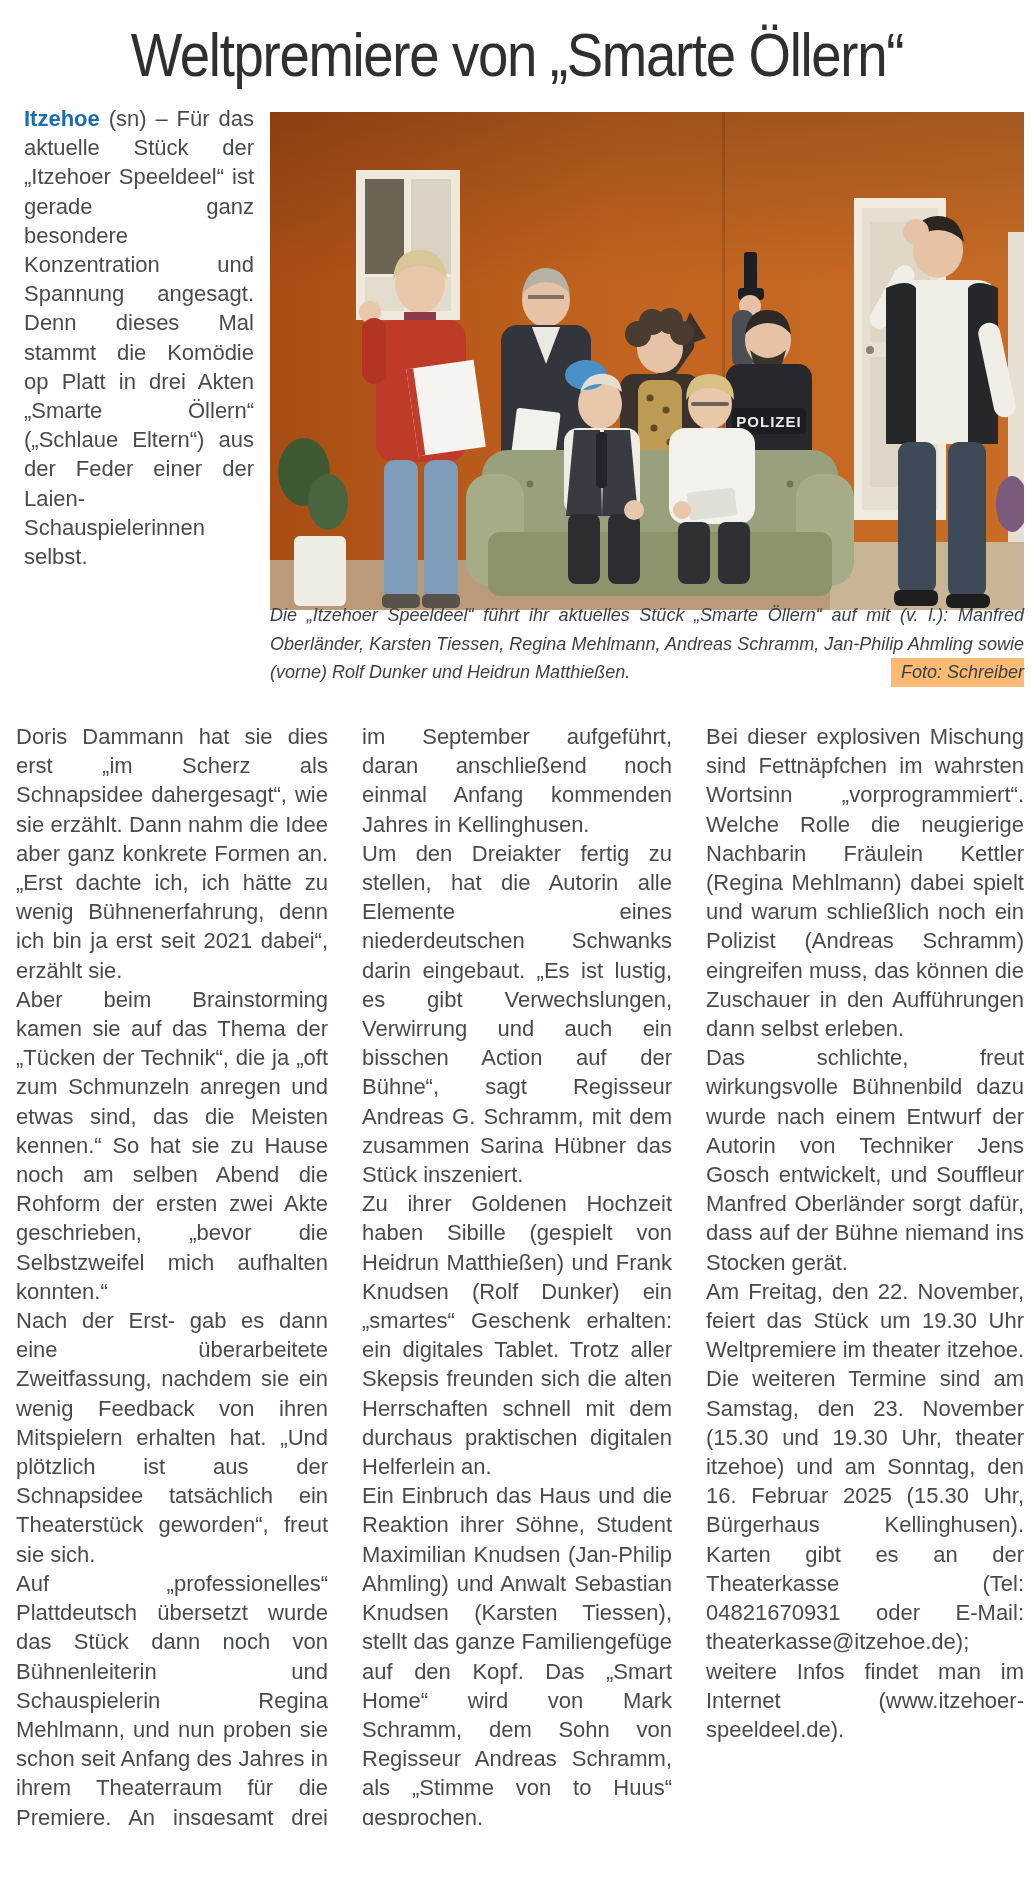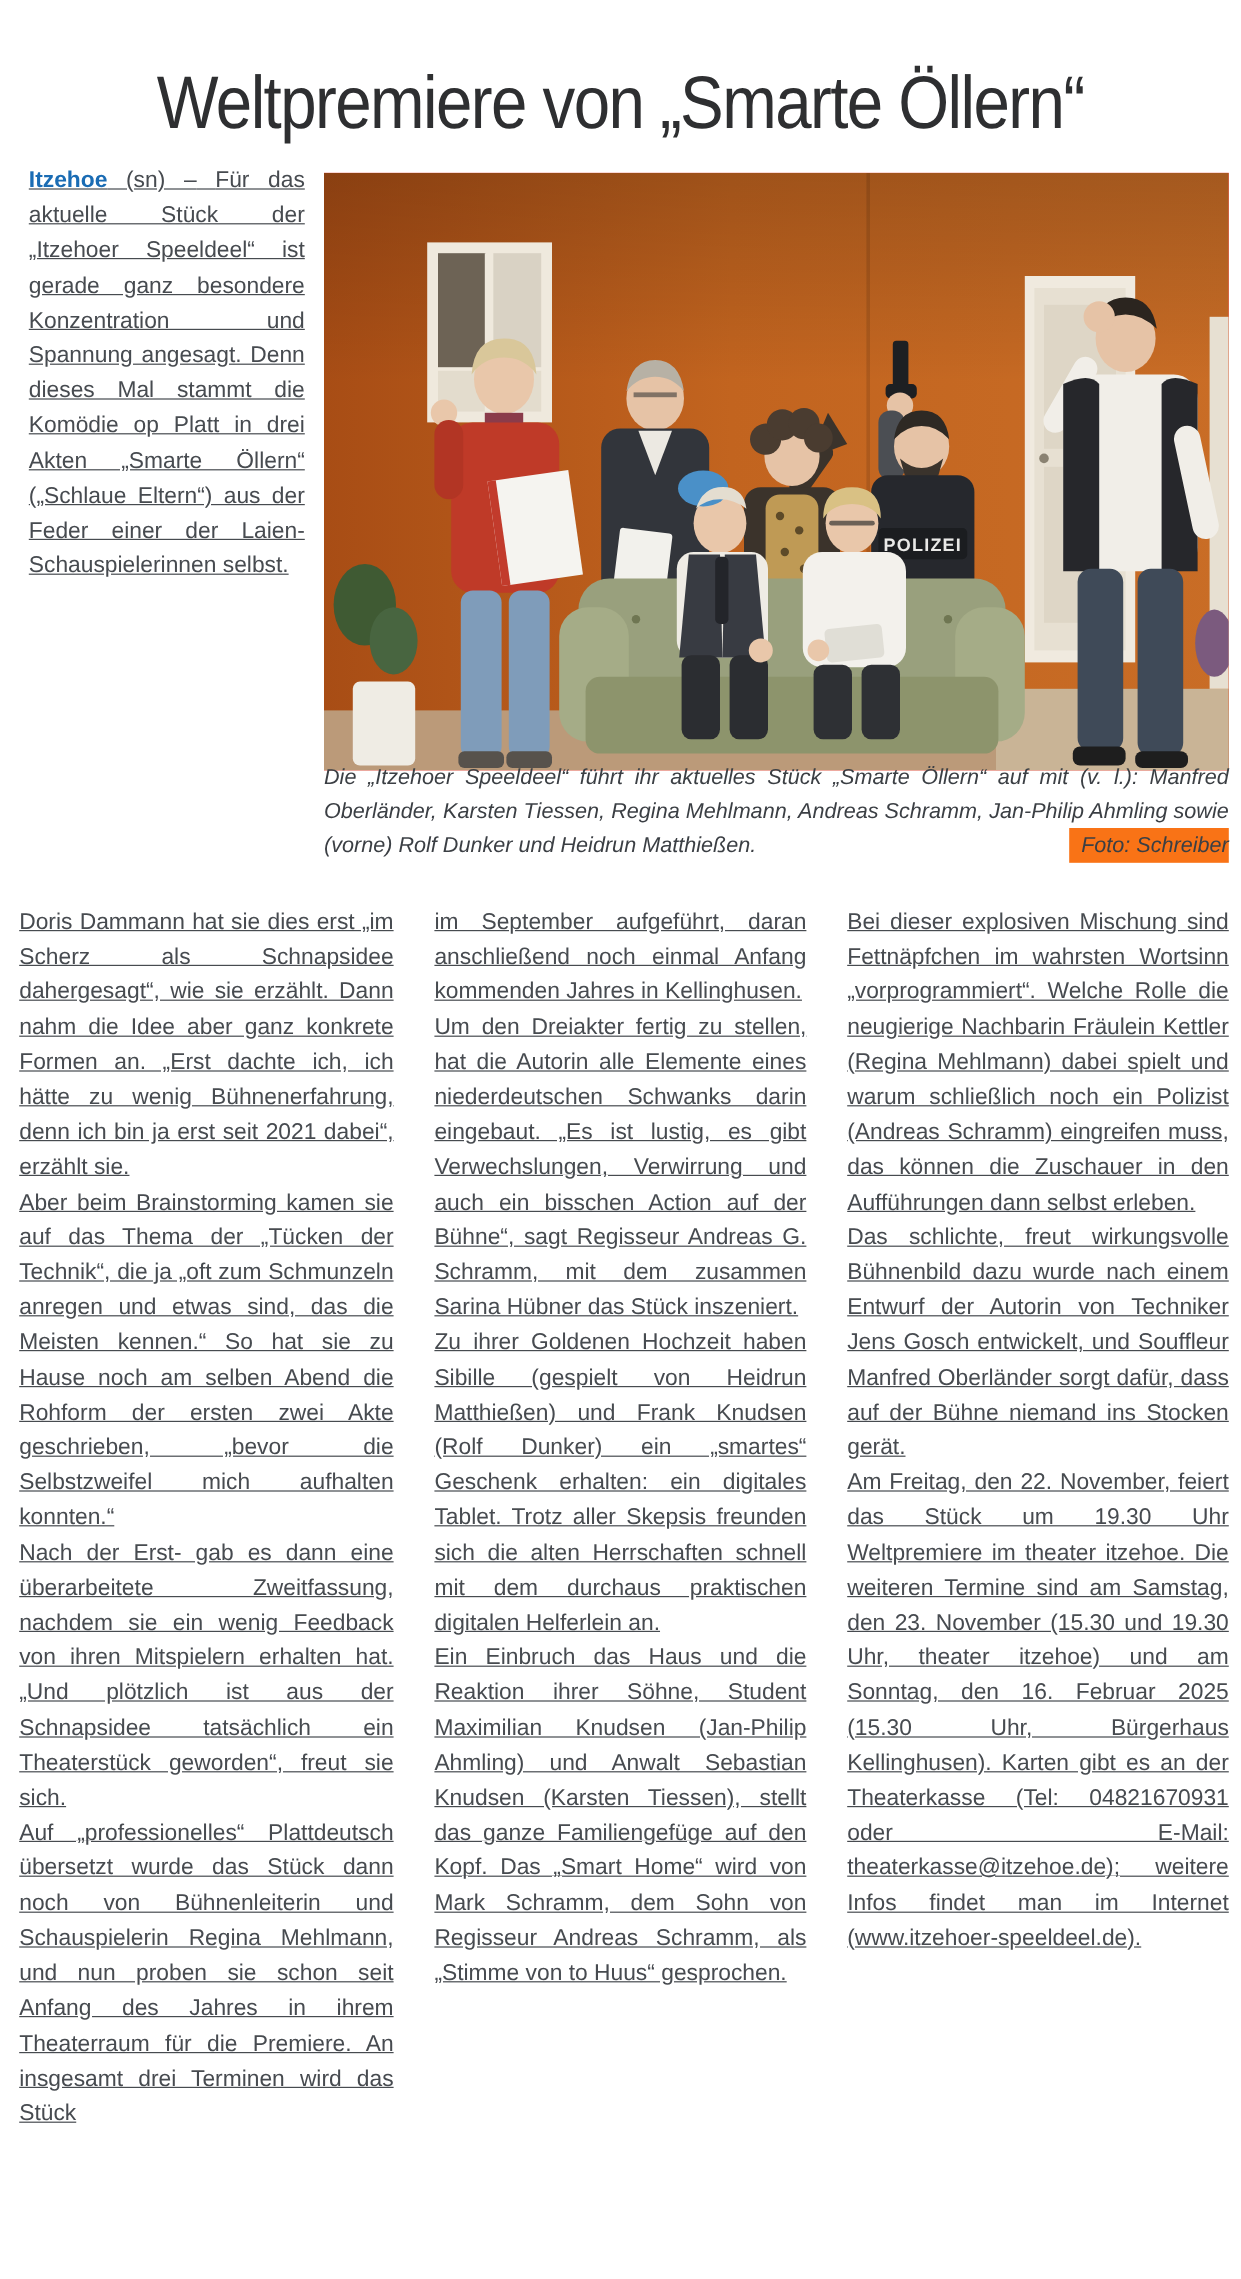--- a/index.html
+++ b/index.html
@@ -2,21 +2,20 @@
 <html lang="de"><head>
 <meta charset="utf-8">
 <style>
   html,body{margin:0;padding:0;background:#ffffff;}
   .page{
     position:relative;
     width:1034px;height:1825px;
     background:#ffffff;
     font-family:"Liberation Sans", sans-serif;
     overflow:hidden;
-    margin-top:32px;
   }
   
   .headline{
     position:absolute;left:0;top:12px;width:1034px;height:84px;
     display:flex;justify-content:center;align-items:center;
     margin:0;font-weight:400;
   }
   .headline span{
     display:inline-block;
     transform:scaleX(.88);
@@ -29,28 +28,28 @@
   }
   .photo-box svg{display:block;}
   
   .caption{
     position:absolute;left:270px;top:601px;width:754px;
     font-style:italic;font-size:18px;line-height:28.5px;color:#3b3f44;
     text-align:justify;
   }
   .caption .credit{
     position:absolute;right:0;bottom:0;font-style:italic;color:#3b3f44;
-    background:#f97316;padding-left:10px;
+    background:#fdba74;padding-left:10px;
   }
   
   .col{
     position:absolute;
-    font-size:19px;line-height:29.2px;color:#474b50;
+    font-size:22px;line-height:29.2px;color:#474b50;
     text-align:justify;
-    -webkit-hyphens:auto;hyphens:auto;text-decoration:underline;
+    -webkit-hyphens:auto;hyphens:auto;
   }
   .col p{margin:0;padding:0;}
   .intro-col{left:24px;top:104px;width:230px;}
   .col-1{left:16px;top:722px;width:312px;}
   .col-2{left:362px;top:722px;width:310px;}
   .col-3{left:706px;top:722px;width:318px;}
   .loc{font-weight:700;color:#1a6cb4;}
   
   .bottom-rule{
     position:absolute;left:292px;top:1886px;width:742px;height:10px;

